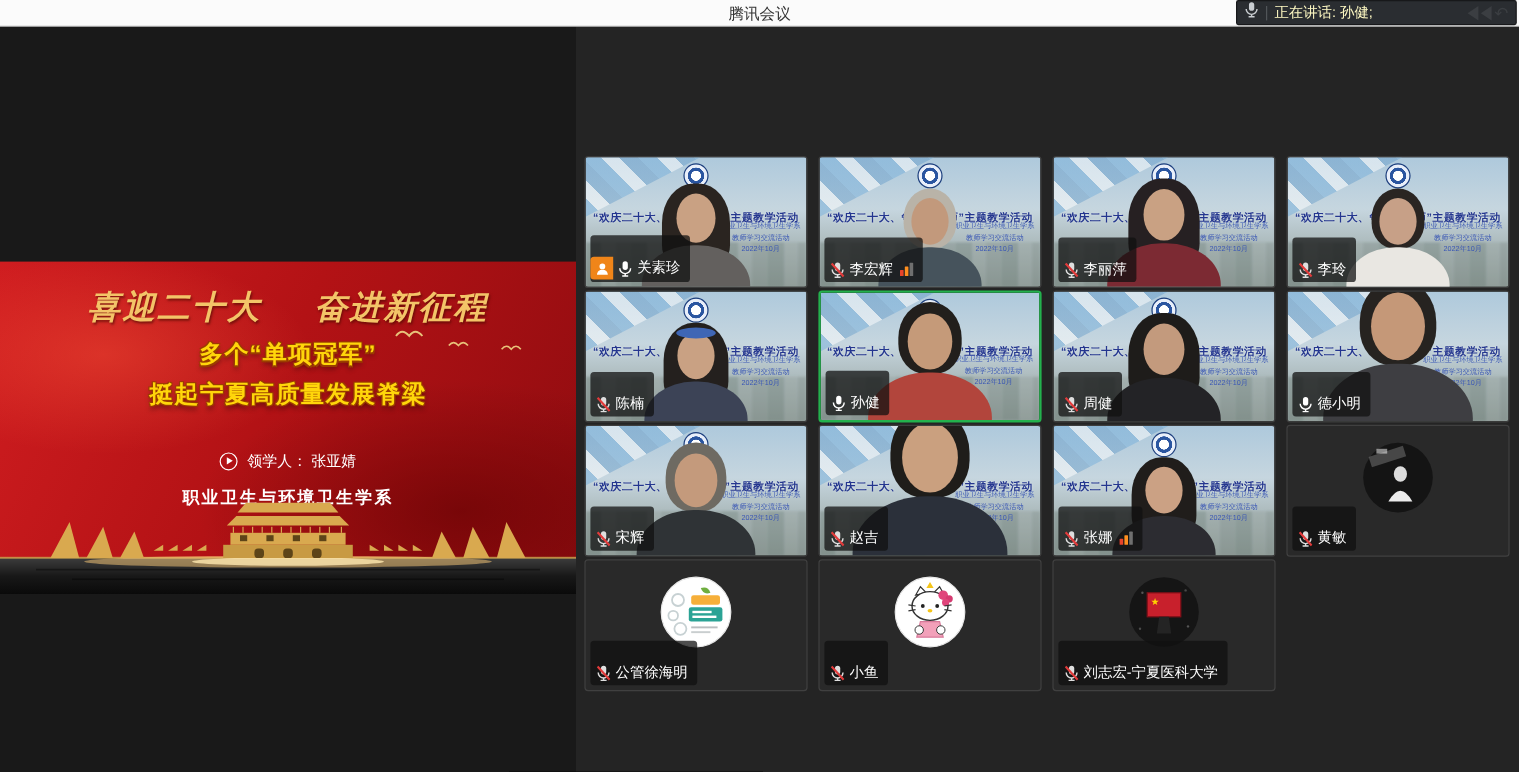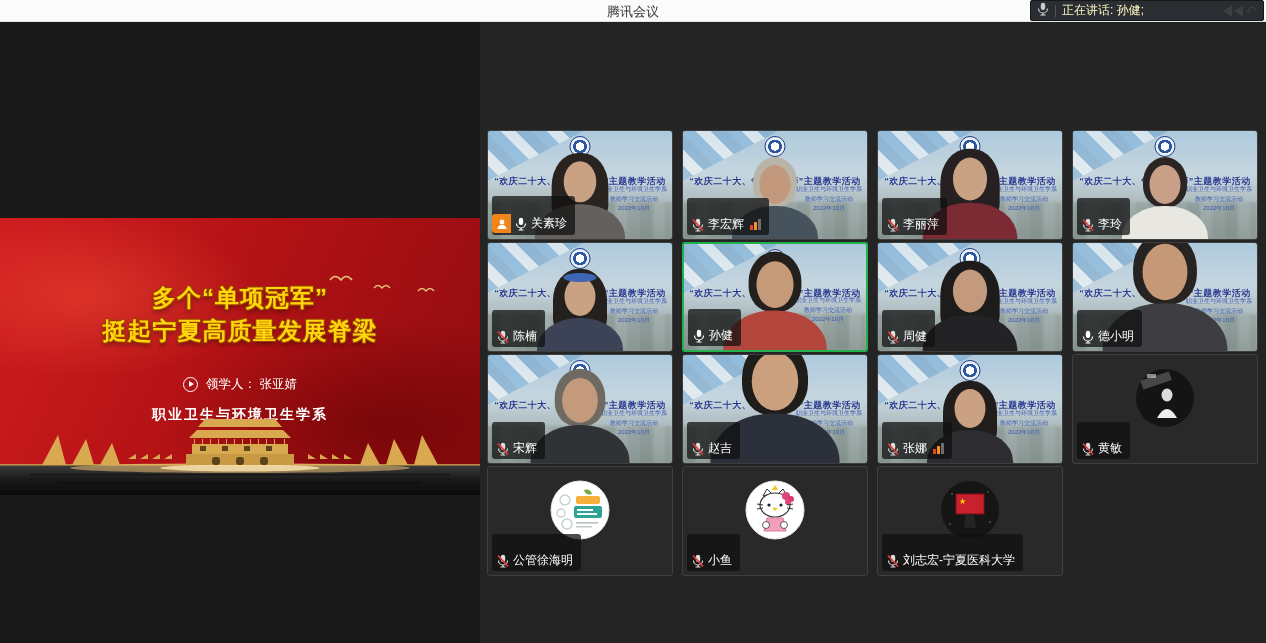--- a/index.html
+++ b/index.html
@@ -32,21 +32,21 @@
   .slide { position:absolute; left:0; top:196px; width:480px; height:277px; overflow:hidden;
            background:
              radial-gradient(ellipse 60% 50% at 18% 28%, rgba(255,90,60,.40), transparent 60%),
              radial-gradient(ellipse 70% 60% at 80% 75%, rgba(90,0,0,.55), transparent 65%),
              linear-gradient(115deg,#d01d20 0%, #b31215 45%, #8f0c10 100%); }
   .callig { position:absolute; top:20px; width:100%; display:flex; justify-content:center; gap:44px;
             font-family:"DejaVu Serif", serif; font-style:italic; font-weight:bold;
             font-size:27px; color:#f3c468; text-shadow:1px 2px 2px rgba(80,10,0,.65);
             letter-spacing:2px; }
   .headline { position:absolute; width:100%; text-align:center; font-weight:bold;
-            font-size:24px; color:#ffd60a; letter-spacing:1px;
+            font-size:20px; color:#ffd60a; letter-spacing:1px;
             text-shadow:-1px -1px 0 #9a3d00, 1px -1px 0 #9a3d00, -1px 1px 0 #9a3d00,
                         1px 1px 0 #9a3d00, 0 3px 4px rgba(0,0,0,.45); }
   .hl1 { top:64px; } .hl2 { top:97px; }
   .presrow { position:absolute; top:158px; width:100%; display:flex; justify-content:center;
              align-items:center; gap:8px; color:#fff; font-size:12.5px; }
   .playc { width:15px; height:15px; border:1.3px solid #fff; border-radius:50%; position:relative; }
   .playc:before { content:""; position:absolute; left:4.5px; top:3px; width:0; height:0;
              border-top:3.2px solid transparent; border-bottom:3.2px solid transparent;
              border-left:5px solid #fff; }
   .deptrow { position:absolute; top:188px; width:100%; text-align:center; color:#fff;
@@ -150,20 +150,22 @@
     <i class="tri-l"></i>
     <span class="curva">↶</span>
   </span>
 </div>
 
 <div class="main">
 
   <div class="stage">
     <div class="slide">
       <div class="callig">
+        <span>喜迎二十大</span>
+        <span>奋进新征程</span>
       </div>
       <svg class="birds" width="130" height="32" viewBox="0 0 130 32">
         <path d="M8 14 q5 -7 11 0 q5 -7 11 0" fill="none" stroke="#e8c27a" stroke-width="1.6"></path>
         <path d="M52 22 q4 -5 8 0 q4 -5 8 0" fill="none" stroke="#e8c27a" stroke-width="1.3"></path>
         <path d="M96 25 q4 -5 8 0 q4 -5 8 0" fill="none" stroke="#e8c27a" stroke-width="1.3"></path>
       </svg>
       <div class="headline hl1">多个“单项冠军”</div>
       <div class="headline hl2">挺起宁夏高质量发展脊梁</div>
       <div class="presrow">
         <span class="playc"></span>

